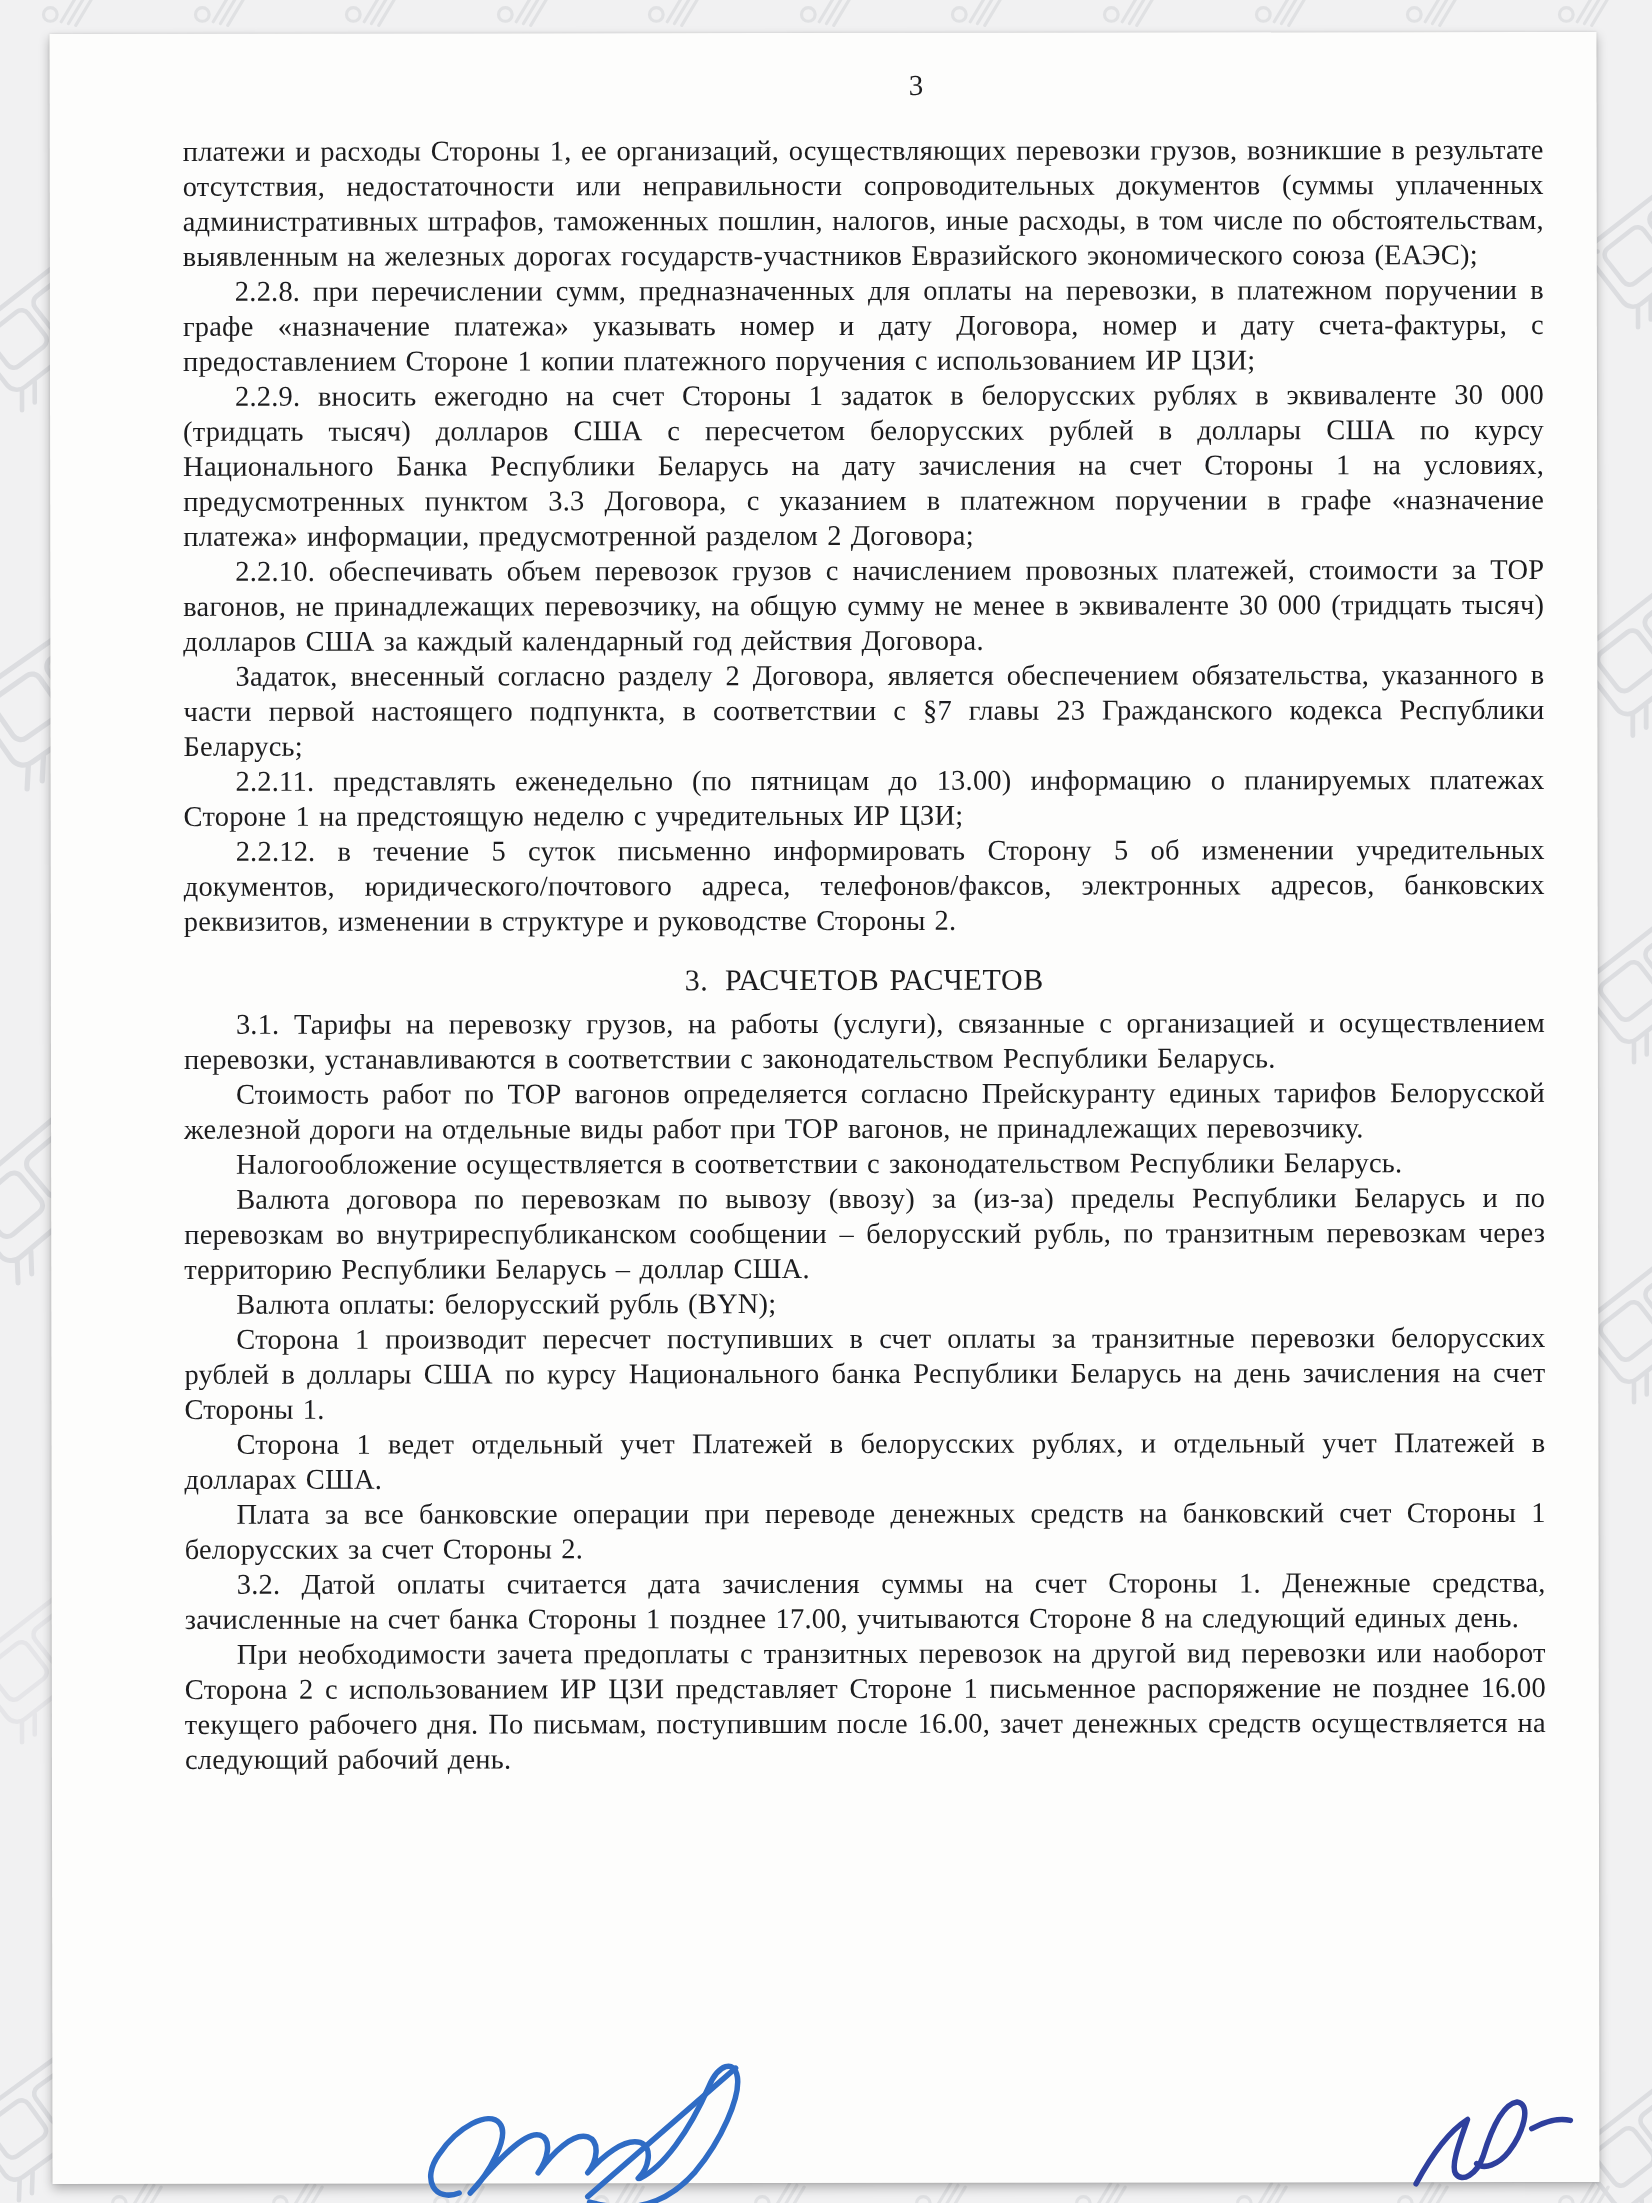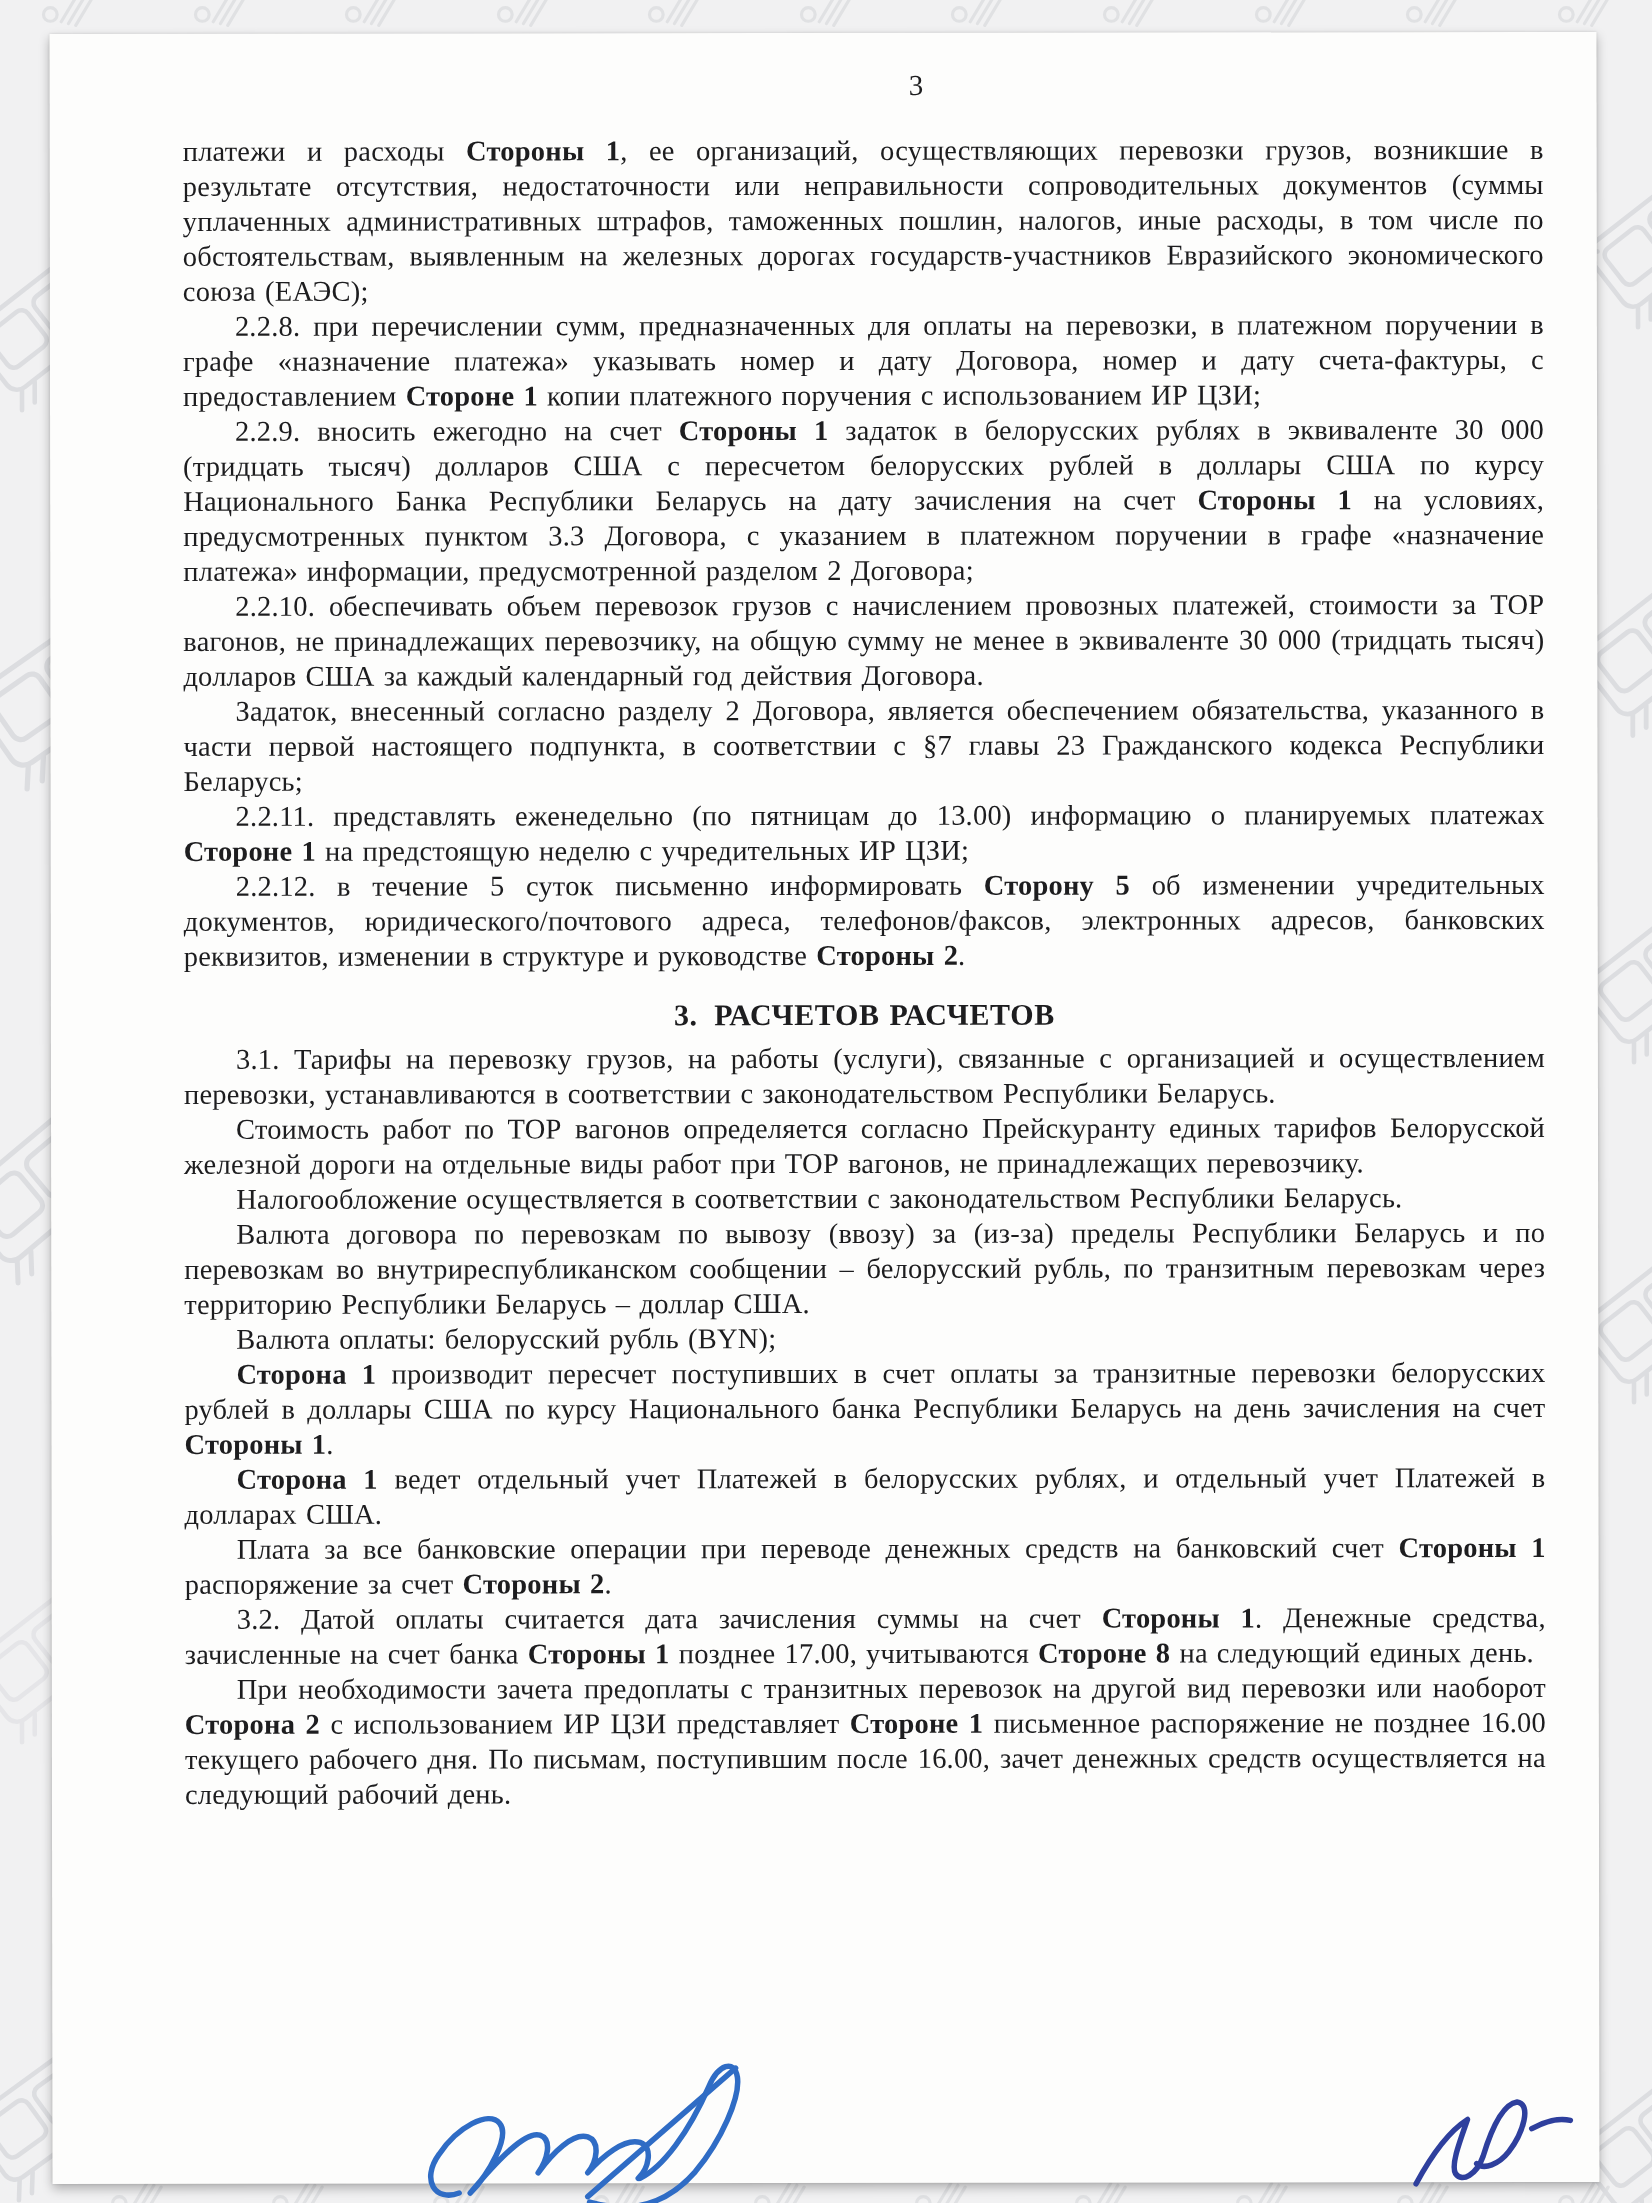--- a/index.html
+++ b/index.html
@@ -31,21 +31,21 @@
     transform:translateX(53px);
     font-size:29px;
   }
   .para{margin:0;text-align:justify;}
   .para.indent{text-indent:52px;}
   .para.flush{text-indent:0;}
   .para.heading{
     text-align:center;text-indent:0;font-size:30px;
     margin:24px 0 9.2px 0;letter-spacing:0.6px;
   }
-  .para b{font-weight:bold;}
+  .para b{font-weight:normal;}
   .heading-num{margin-right:16.5px;}
   .sig{position:absolute;fill:none;stroke-linecap:round;stroke-linejoin:round;}
 </style>
 </head>
 <body>
 
 <div class="stage">
 
   <svg width="0" height="0" style="position:absolute">
     <defs>
@@ -184,21 +184,21 @@
           <p class="para indent"><span>2.2.11. представлять еженедельно (по пятницам до 13.00) информацию о планируемых платежах </span><b>Стороне 1</b><span> на предстоящую неделю с учредительных ИР ЦЗИ;</span></p>
           <p class="para indent"><span>2.2.12. в течение 5 суток письменно информировать </span><b>Сторону 5</b><span> об изменении учредительных документов, юридического/почтового адреса, телефонов/факсов, электронных адресов, банковских реквизитов, изменении в структуре и руководстве </span><b>Стороны 2</b><span>.</span></p>
           <p class="para heading"><b class="heading-num">3.</b><b>РАСЧЕТОВ РАСЧЕТОВ</b></p>
           <p class="para indent"><span>3.1. Тарифы на перевозку грузов, на работы (услуги), связанные с организацией и осуществлением перевозки, устанавливаются в соответствии с законодательством Республики Беларусь.</span></p>
           <p class="para indent"><span>Стоимость работ по ТОР вагонов определяется согласно Прейскуранту единых тарифов Белорусской железной дороги на отдельные виды работ при ТОР вагонов, не принадлежащих перевозчику.</span></p>
           <p class="para indent"><span>Налогообложение осуществляется в соответствии с законодательством Республики Беларусь.</span></p>
           <p class="para indent"><span>Валюта договора по перевозкам по вывозу (ввозу) за (из-за) пределы Республики Беларусь и по перевозкам во внутриреспубликанском сообщении – белорусский рубль, по транзитным перевозкам через территорию Республики Беларусь – доллар США.</span></p>
           <p class="para indent"><span>Валюта оплаты: белорусский рубль (BYN);</span></p>
           <p class="para indent"><b>Сторона 1</b><span> производит пересчет поступивших в счет оплаты за транзитные перевозки белорусских рублей в доллары США по курсу Национального банка Республики Беларусь на день зачисления на счет </span><b>Стороны 1</b><span>.</span></p>
           <p class="para indent"><b>Сторона 1</b><span> ведет отдельный учет Платежей в белорусских рублях, и отдельный учет Платежей в долларах США.</span></p>
-          <p class="para indent"><span>Плата за все банковские операции при переводе денежных средств на банковский счет </span><b>Стороны 1</b><span> распоряжение за счет </span><b>Стороны 2</b><span>.</span></p>
+          <p class="para indent"><span>Плата за все банковские операции при переводе денежных средств на банковский счет </span><b>Стороны 1</b><span> белорусских за счет </span><b>Стороны 2</b><span>.</span></p>
           <p class="para indent"><span>3.2. Датой оплаты считается дата зачисления суммы на счет </span><b>Стороны 1</b><span>. Денежные средства, зачисленные на счет банка </span><b>Стороны 1</b><span> позднее 17.00, учитываются </span><b>Стороне 8</b><span> на следующий единых день.</span></p>
           <p class="para indent"><span>При необходимости зачета предоплаты с транзитных перевозок на другой вид перевозки или наоборот </span><b>Сторона 2</b><span> с использованием ИР ЦЗИ представляет </span><b>Стороне 1</b><span> письменное распоряжение не позднее 16.00 текущего рабочего дня. По письмам, поступившим после 16.00, зачет денежных средств осуществляется на следующий рабочий день.</span></p>
         </div>
     </div>
   </div>
 
   <svg class="sig" style="left:0;top:0" width="1653" height="2204" viewBox="0 0 1800 2400" stroke-width="6" stroke="#2f6cc5">
     <path d="M500 2388 C474 2398 458 2374 478 2346 C498 2316 532 2298 544 2312 C556 2326 532 2368 512 2388
              C542 2352 572 2320 588 2325 C602 2330 596 2352 586 2366
              C602 2344 624 2322 640 2327 C654 2332 650 2354 640 2366

